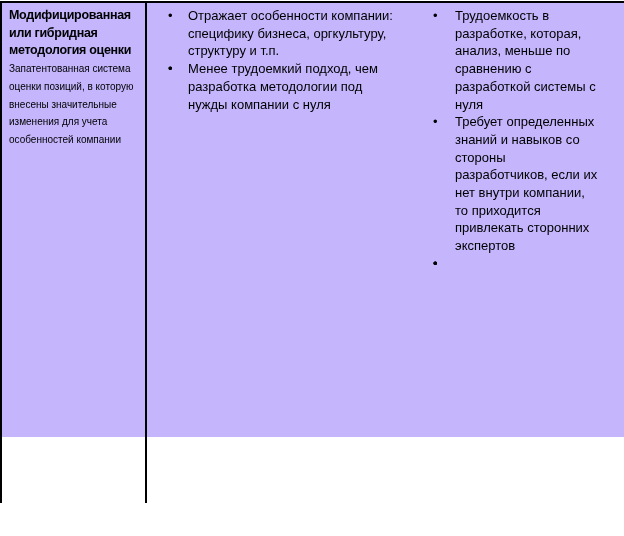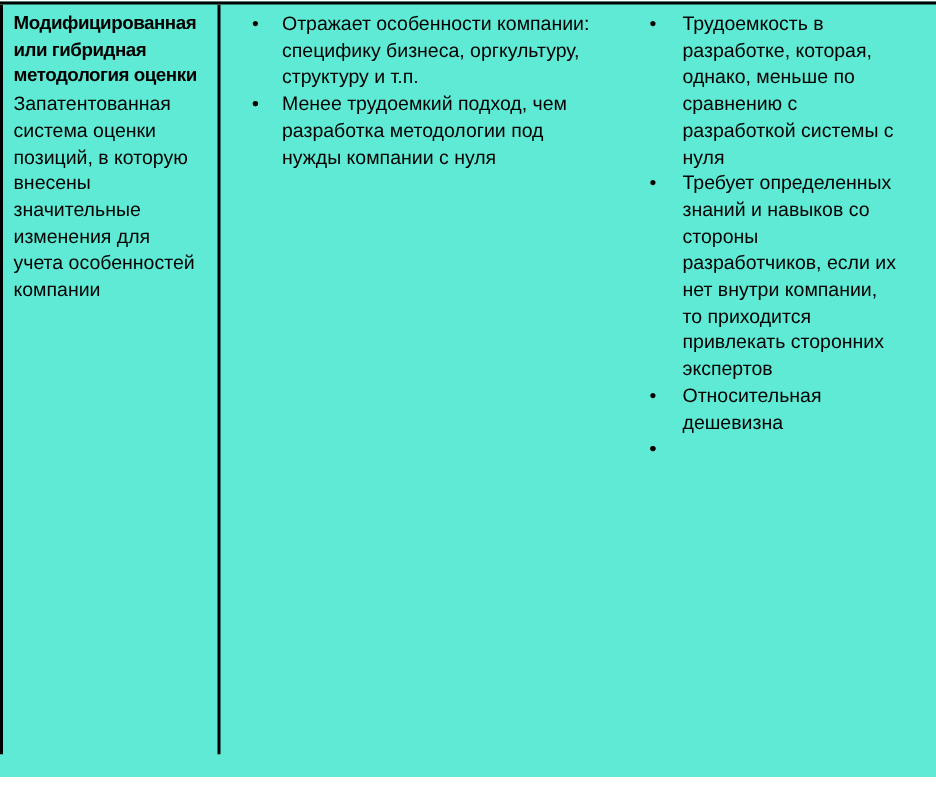--- a/index.html
+++ b/index.html
@@ -5,21 +5,21 @@
   * { margin:0; padding:0; box-sizing:border-box; }
   html,body { width:624px; height:536px; }
   body {
     background:#ffffff;
     color:#000000;
     font-family:"Liberation Sans","DejaVu Sans",sans-serif;
     font-size:13px;
     line-height:17.7px;
     overflow:hidden;
   }
-  .page { width:624px; height:517px; background:#5eead4; position:relative; }
+  .page { width:624px; height:436px; background:#c4b5fd; position:relative; }
   .table-row {
     display:flex;
     align-items:stretch;
     margin-top:1px;
     border-top:2px solid #000000;
     height:502px;
     overflow:hidden;
     width:624px;
   }
   .cell { overflow:hidden; }
@@ -29,21 +29,21 @@
     border-left:2px solid #000000;
     border-right:2px solid #000000;
     padding:4px 9px 0 7px;
   }
   .method-title {
     font-weight:bold;
     font-size:12.5px;
     letter-spacing:-0.3px;
     line-height:17.7px;
   }
-  .method-desc { font-size:13px; line-height:17.7px; }
+  .method-desc { font-size:10px; line-height:17.7px; }
   ul.bullet-list { list-style:none; }
   .cell-adv {
     flex:0 0 273px;
     width:273px;
     padding:4px 22px 0 21px;
   }
   .cell-dis {
     flex:1 1 auto;
     padding:4px 0 0 13px;
   }
@@ -62,23 +62,23 @@
       <div class="method-desc">Запатентованная система оценки позиций, в которую внесены значительные изменения для учета особенностей компании</div>
     </div>
 
     <ul class="cell cell-adv bullet-list">
         <li class="bullet-li"><span class="bullet">•</span><span>Отражает особенности компании: специфику бизнеса, оргкультуру, структуру и т.п.</span></li>
         <li class="bullet-li"><span class="bullet">•</span></li>
         <li class="bullet-li"><span class="bullet">•</span><span>Менее трудоемкий подход, чем разработка методологии под нужды компании с нуля</span></li>
       </ul>
 
     <ul class="cell cell-dis bullet-list">
-        <li class="bullet-li"><span class="bullet">•</span><span>Трудоемкость в разработке, которая, однако, меньше по сравнению с разработкой системы с нуля</span></li>
+        <li class="bullet-li"><span class="bullet">•</span><span>Трудоемкость в разработке, которая, анализ, меньше по сравнению с разработкой системы с нуля</span></li>
         <li class="bullet-li"><span class="bullet">•</span><span>Требует определенных знаний и навыков со стороны разработчиков, если их нет внутри компании, то приходится привлекать сторонних экспертов</span></li>
-        <li class="bullet-li"><span class="bullet">•</span><span>Относительная дешевизна</span></li>
+        <li class="bullet-li"><span class="bullet">•</span></li>
         <li class="bullet-li"><span class="bullet">•</span></li>
         <li class="bullet-li">
           <span class="bullet">•</span>
         </li>
       </ul>
 
   </div>
 </div>
 
 </body></html>

